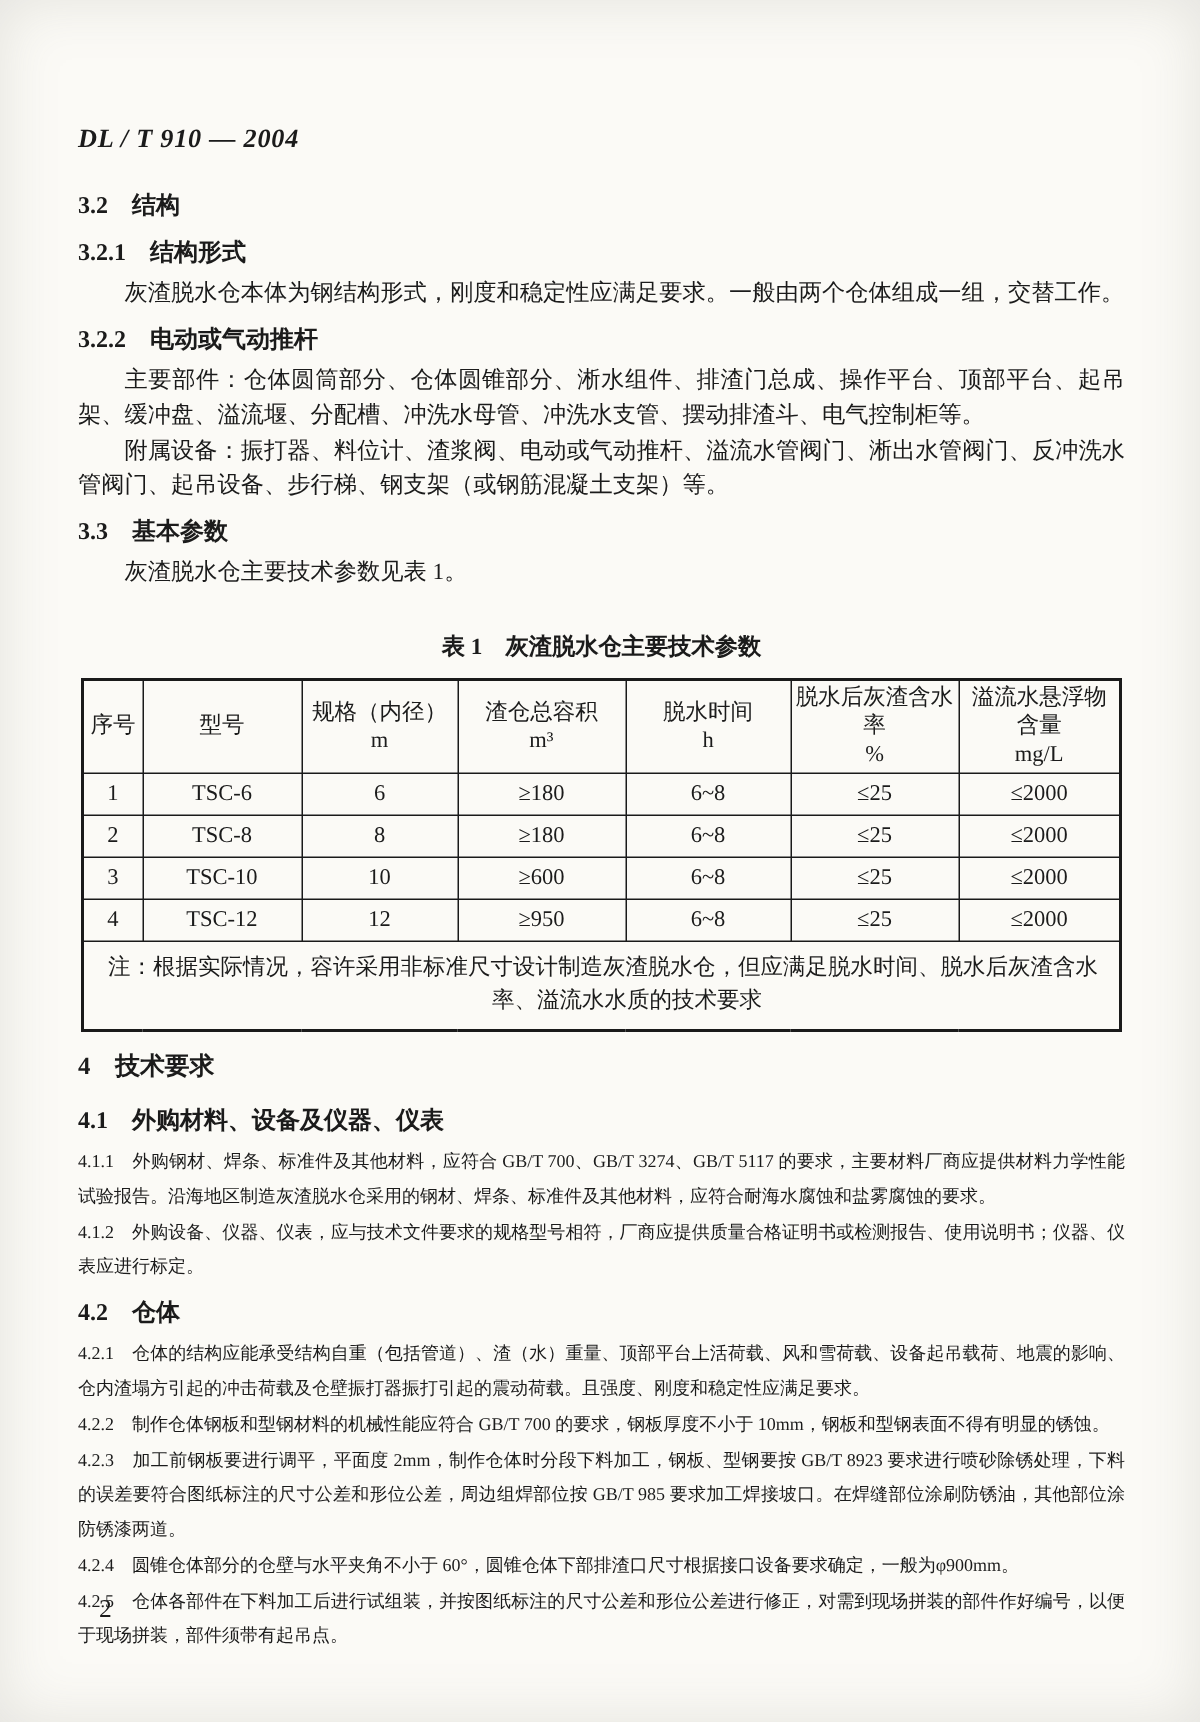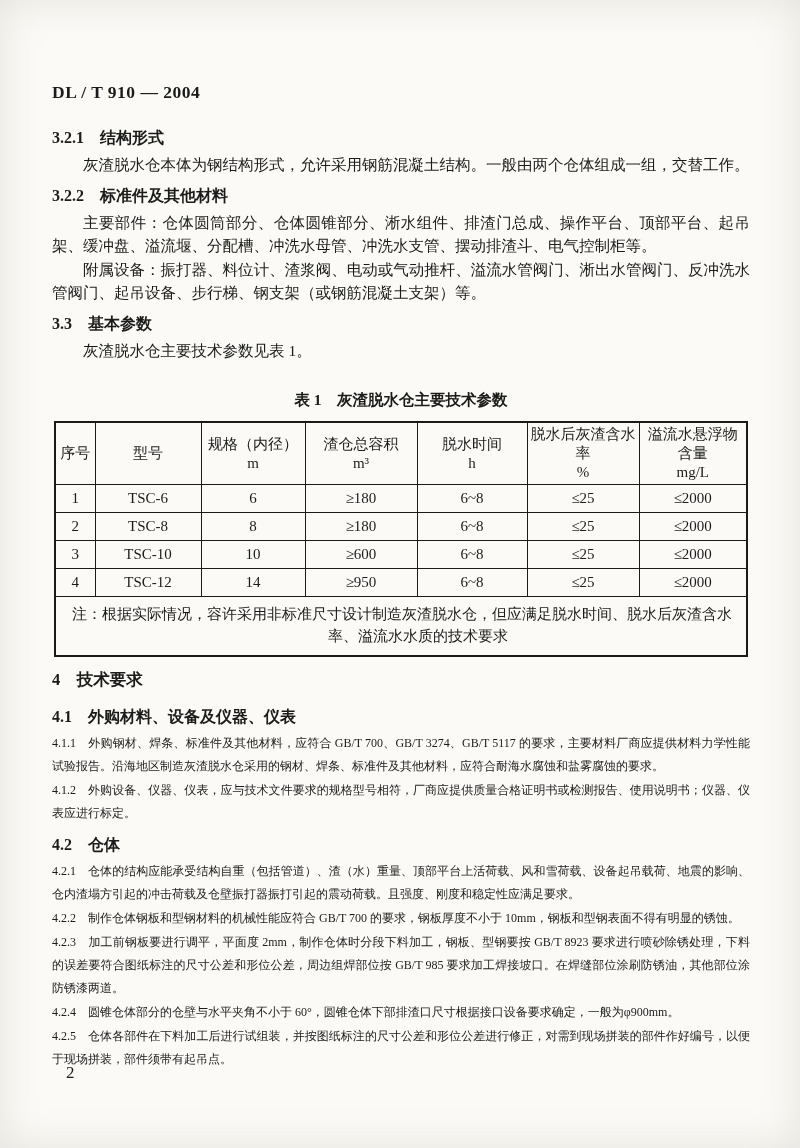--- a/index.html
+++ b/index.html
@@ -12,20 +12,21 @@
     overflow: hidden;
     position: relative;
     box-shadow: inset 0 0 40px rgba(120,120,110,0.18);
   }
   .content { padding: 82px 50px 0 52px; }
   .doc-code {
     font-weight: bold;
     font-size: 17.5px;
     letter-spacing: 0.5px;
     margin-bottom: 24px;
+    font-style: italic;
   }
   .h {
     font-weight: bold;
     font-size: 16px;
     line-height: 22px;
     margin: 9px 0 4px;
   }
   .h1big {
     font-weight: bold;
     font-size: 16.5px;
@@ -89,23 +90,24 @@
     font-size: 17px;
   }
 </style>
 </head>
 <body>
 
 <div class="content">
 
   <div class="doc-code">DL / T 910 — 2004</div>
 
+  <p class="h">3.2　结构</p>
   <p class="h">3.2.1　结构形式</p>
-  <p class="p">灰渣脱水仓本体为钢结构形式，允许采用钢筋混凝土结构。一般由两个仓体组成一组，交替工作。</p>
-  <p class="h">3.2.2　标准件及其他材料</p>
+  <p class="p">灰渣脱水仓本体为钢结构形式，刚度和稳定性应满足要求。一般由两个仓体组成一组，交替工作。</p>
+  <p class="h">3.2.2　电动或气动推杆</p>
   <p class="p">主要部件：仓体圆筒部分、仓体圆锥部分、淅水组件、排渣门总成、操作平台、顶部平台、起吊架、缓冲盘、溢流堰、分配槽、冲洗水母管、冲洗水支管、摆动排渣斗、电气控制柜等。</p>
   <p class="p">附属设备：振打器、料位计、渣浆阀、电动或气动推杆、溢流水管阀门、淅出水管阀门、反冲洗水管阀门、起吊设备、步行梯、钢支架（或钢筋混凝土支架）等。</p>
   <p class="h">3.3　基本参数</p>
   <p class="p">灰渣脱水仓主要技术参数见表 1。</p>
 
   <div class="tbl-caption">表 1　灰渣脱水仓主要技术参数</div>
 
   <table class="spec">
     <colgroup>
       <col style="width:40px">
@@ -151,21 +153,21 @@
         <td class="cell">TSC-10</td>
         <td class="cell">10</td>
         <td class="cell">≥600</td>
         <td class="cell">6~8</td>
         <td class="cell">≤25</td>
         <td class="cell">≤2000</td>
       </tr>
       <tr>
         <td class="cell">4</td>
         <td class="cell">TSC-12</td>
-        <td class="cell">14</td>
+        <td class="cell">12</td>
         <td class="cell">≥950</td>
         <td class="cell">6~8</td>
         <td class="cell">≤25</td>
         <td class="cell">≤2000</td>
       </tr>
       <tr>
         <td class="note-cell" colspan="7"><span>注：</span><span>根据实际情况，容许采用非标准尺寸设计制造灰渣脱水仓，但应满足脱水时间、脱水后灰渣含水率、溢流水水质的技术要求</span></td>
       </tr>
     </tbody>
   </table>

